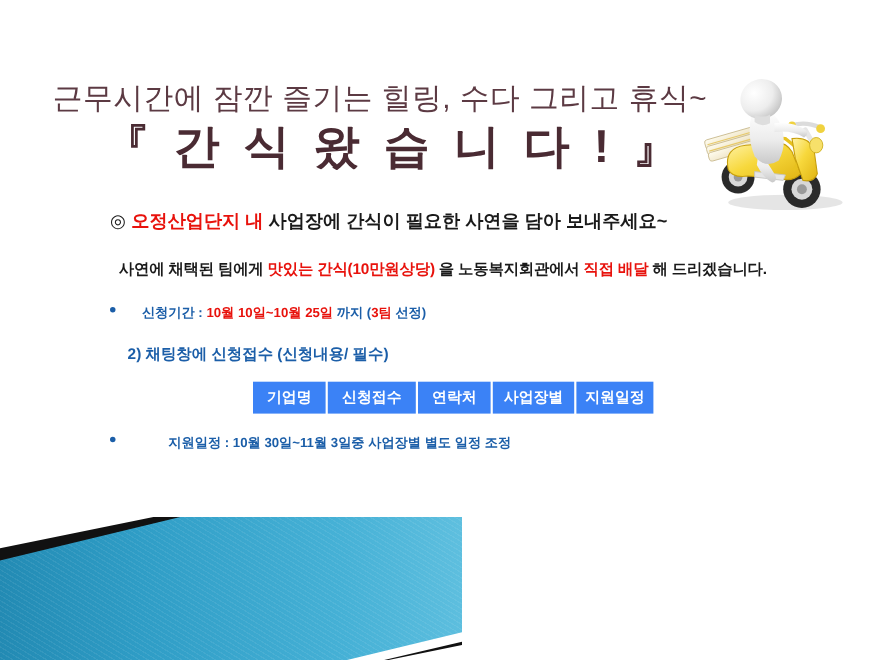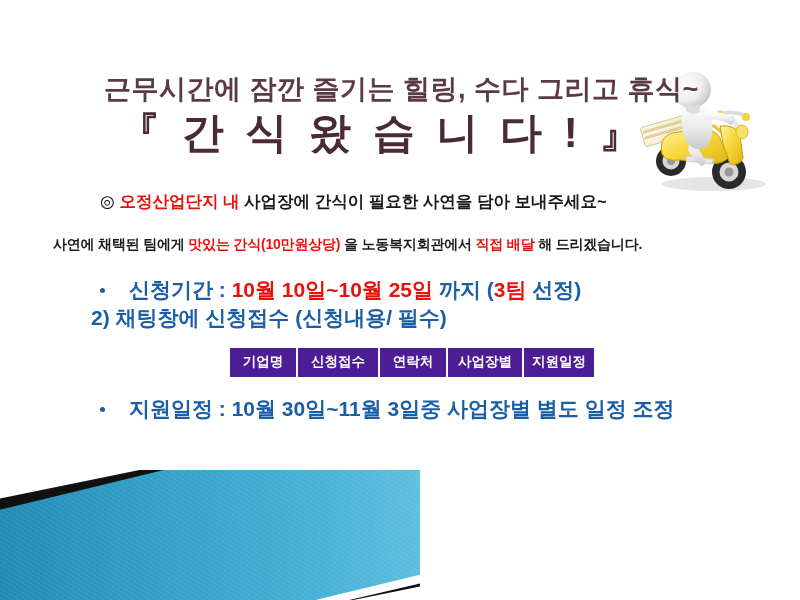--- a/index.html
+++ b/index.html
@@ -97,34 +97,34 @@
   .headline {
     position: absolute;
     left: 0;
     top: 74px;
     width: 640px;
     text-align: left;
   }
   .headline-top {
     color: #5c3a43;
     font-size: 27px;
-    font-weight: bold;
+    font-weight: normal;
     letter-spacing: 0.5px;
-    padding-left: 104px;
+    padding-left: 48px;
     line-height: 1.15;
     white-space: nowrap;
     text-shadow: 0 1px 0 rgba(255,255,255,0.6);
   }
   .headline-main {
     color: #4a2b33;
     font-size: 42px;
     font-weight: bold;
     letter-spacing: 5px;
     line-height: 1.15;
-    padding-left: 118px;
+    padding-left: 94px;
     margin-top: 4px;
     white-space: nowrap;
   }
 
   
   .content {
     position: absolute;
     left: 0;
     top: 188px;
     width: 800px;
@@ -139,86 +139,87 @@
     white-space: nowrap;
   }
   .line-notice .circ {
     color: #1a1a1a;
     font-weight: bold;
     margin-right: 5px;
   }
   .red { color: #e8120c; }
 
   .line-sub {
-    padding-left: 53px;
+    padding-left: 108px;
     margin-top: 22px;
     font-size: 14px;
     font-weight: bold;
     color: #1a1a1a;
     white-space: nowrap;
     letter-spacing: -0.2px;
   }
 
   .bullet-row {
     display: flex;
     align-items: baseline;
     padding-left: 100px;
     margin-top: 22px;
-    font-size: 21px;
+    font-size: 12px;
     font-weight: bold;
     color: #1b5ea8;
     white-space: nowrap;
   }
   .bullet-dot {
     display: inline-block;
     width: 5px;
     height: 5px;
     border-radius: 50%;
     background: #1b5ea8;
     margin-right: 24px;
     flex: 0 0 auto;
     position: relative;
     top: -4px;
   }
   .bullet-text { letter-spacing: 0px; }
 
   .sub-numbered {
-    padding-left: 91px;
-    font-size: 21px;
+    padding-left: 116px;
+    margin-top: 20px;
+    font-size: 14px;
     font-weight: bold;
     color: #1b5ea8;
     white-space: nowrap;
   }
 
   
   .form-table {
     margin-top: 16px;
     margin-left: 228px;
     border-collapse: separate;
     border-spacing: 2px 0;
     table-layout: fixed;
   }
   .form-table th {
-    background: #4c1d95;
+    background: #3b82f6;
     color: #ffffff;
     font-size: 13.5px;
     font-weight: bold;
     padding: 5px 0 6px 0;
     text-align: center;
     border: 0;
     letter-spacing: 0px;
   }
   .col-w1 { width: 66px; }
   .col-w2 { width: 80px; }
   .col-w3 { width: 66px; }
   .col-w4 { width: 74px; }
   .col-w5 { width: 70px; }
 
   .tail-rows { margin-top: 18px; }
-  .tail-rows .bullet-row { margin-top: 14px; }
+  .tail-rows .bullet-row { margin-top: 14px; gap: 24px; }
 </style>
 </head>
 <body>
 
 <div id="poster">
 
   <div class="deco-wrap">
     <div class="deco-shadow"></div>
     <div class="deco-black"></div>
     <div class="deco-white"></div>

